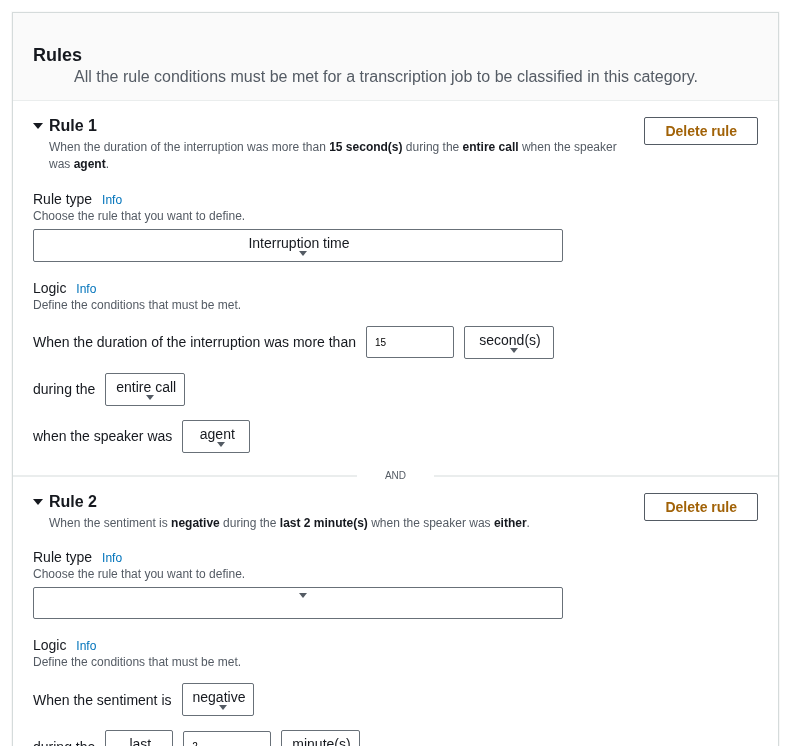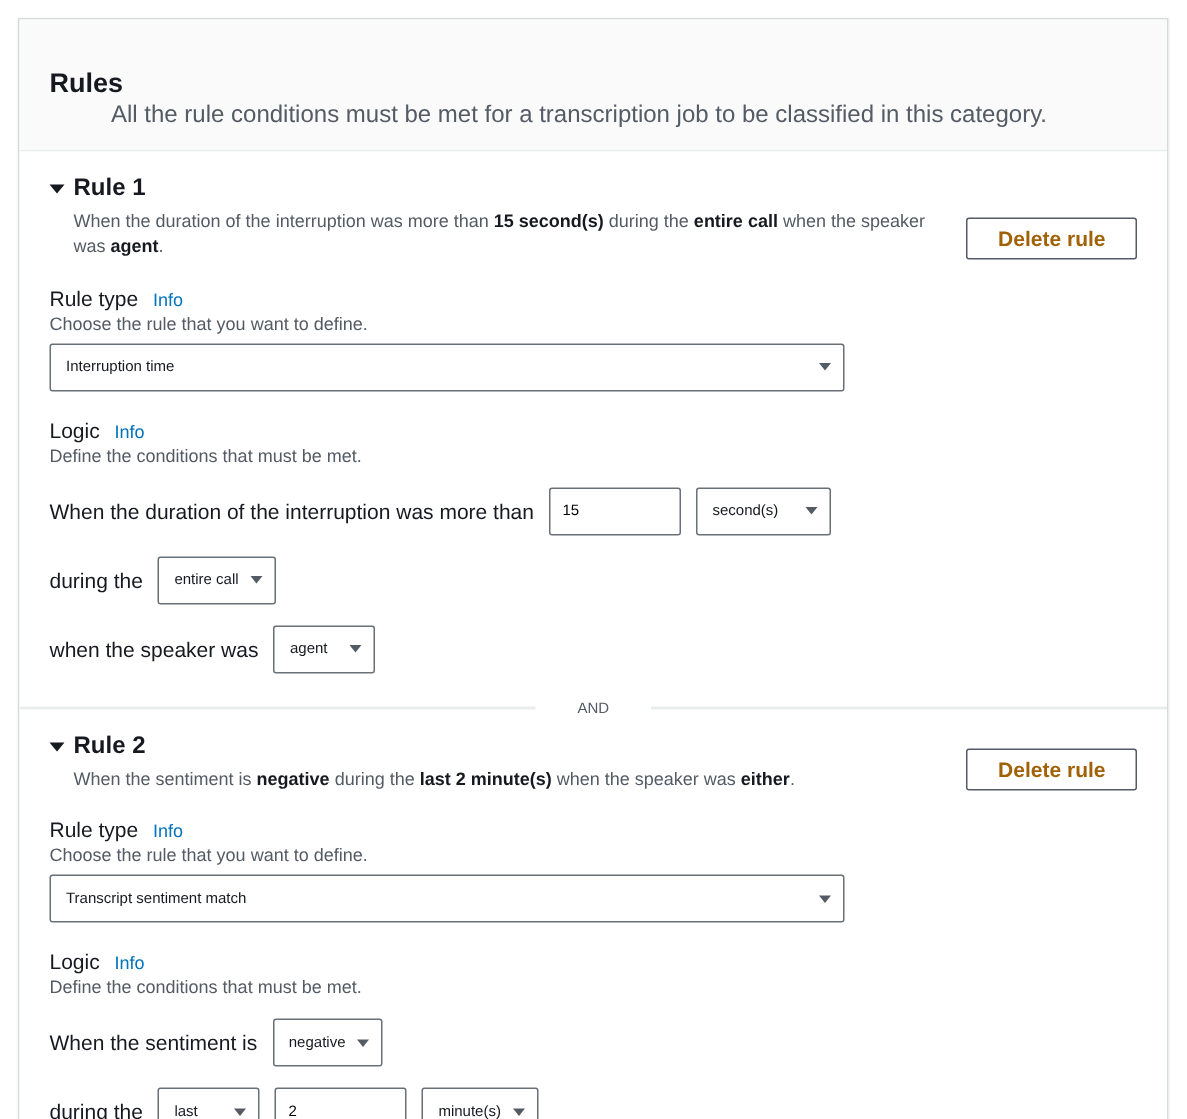--- a/index.html
+++ b/index.html
@@ -32,21 +32,21 @@
     margin-left: 41px;
   }
   .body {
     padding: 16px 20px 20px 20px;
     background: #fff;
   }
   .rule-block { padding-bottom: 8px; }
   .rule-header-row {
     display: flex;
     justify-content: space-between;
-    align-items: flex-end;
+    align-items: flex-start;
     gap: 12px;
   }
   .rule-title-wrap { flex: 1; }
   .rule-title {
     font-size: 16px;
     font-weight: 700;
     display: flex;
     align-items: center;
     gap: 6px;
   }
@@ -92,24 +92,25 @@
     color: #545b64;
     margin-top: 2px;
   }
   .select {
     display: inline-flex;
     align-items: center;
     justify-content: space-between;
     border: 1px solid #687078;
     background: #fff;
     padding: 5px 8px 5px 10px;
-    font-size: 10px;
+    font-size: 14px;
     cursor: pointer;
     border-radius: 2px;
     min-height: 32px;
+    flex-direction: column;
   }
   .select.full { width: 530px; margin-top: 6px; }
   .select .chev {
     width: 0; height: 0;
     border-left: 4px solid transparent;
     border-right: 4px solid transparent;
     border-top: 5px solid #545b64;
     margin-left: 8px;
   }
   .logic-row {
@@ -230,21 +231,20 @@
           </div>
         </div>
         <button class="btn">Delete rule</button>
       </div>
 
       <div class="field-group">
         <span class="field-label">Rule type</span>
         <span class="info-link">Info</span>
         <div class="field-desc">Choose the rule that you want to define.</div>
         <div class="select full">
-          <span>Transcript sentiment match</span>
           <span class="chev"></span>
         </div>
       </div>
 
       <div class="field-group">
         <span class="field-label">Logic</span>
         <span class="info-link">Info</span>
         <div class="field-desc">Define the conditions that must be met.</div>
 
         <div class="logic-row">

